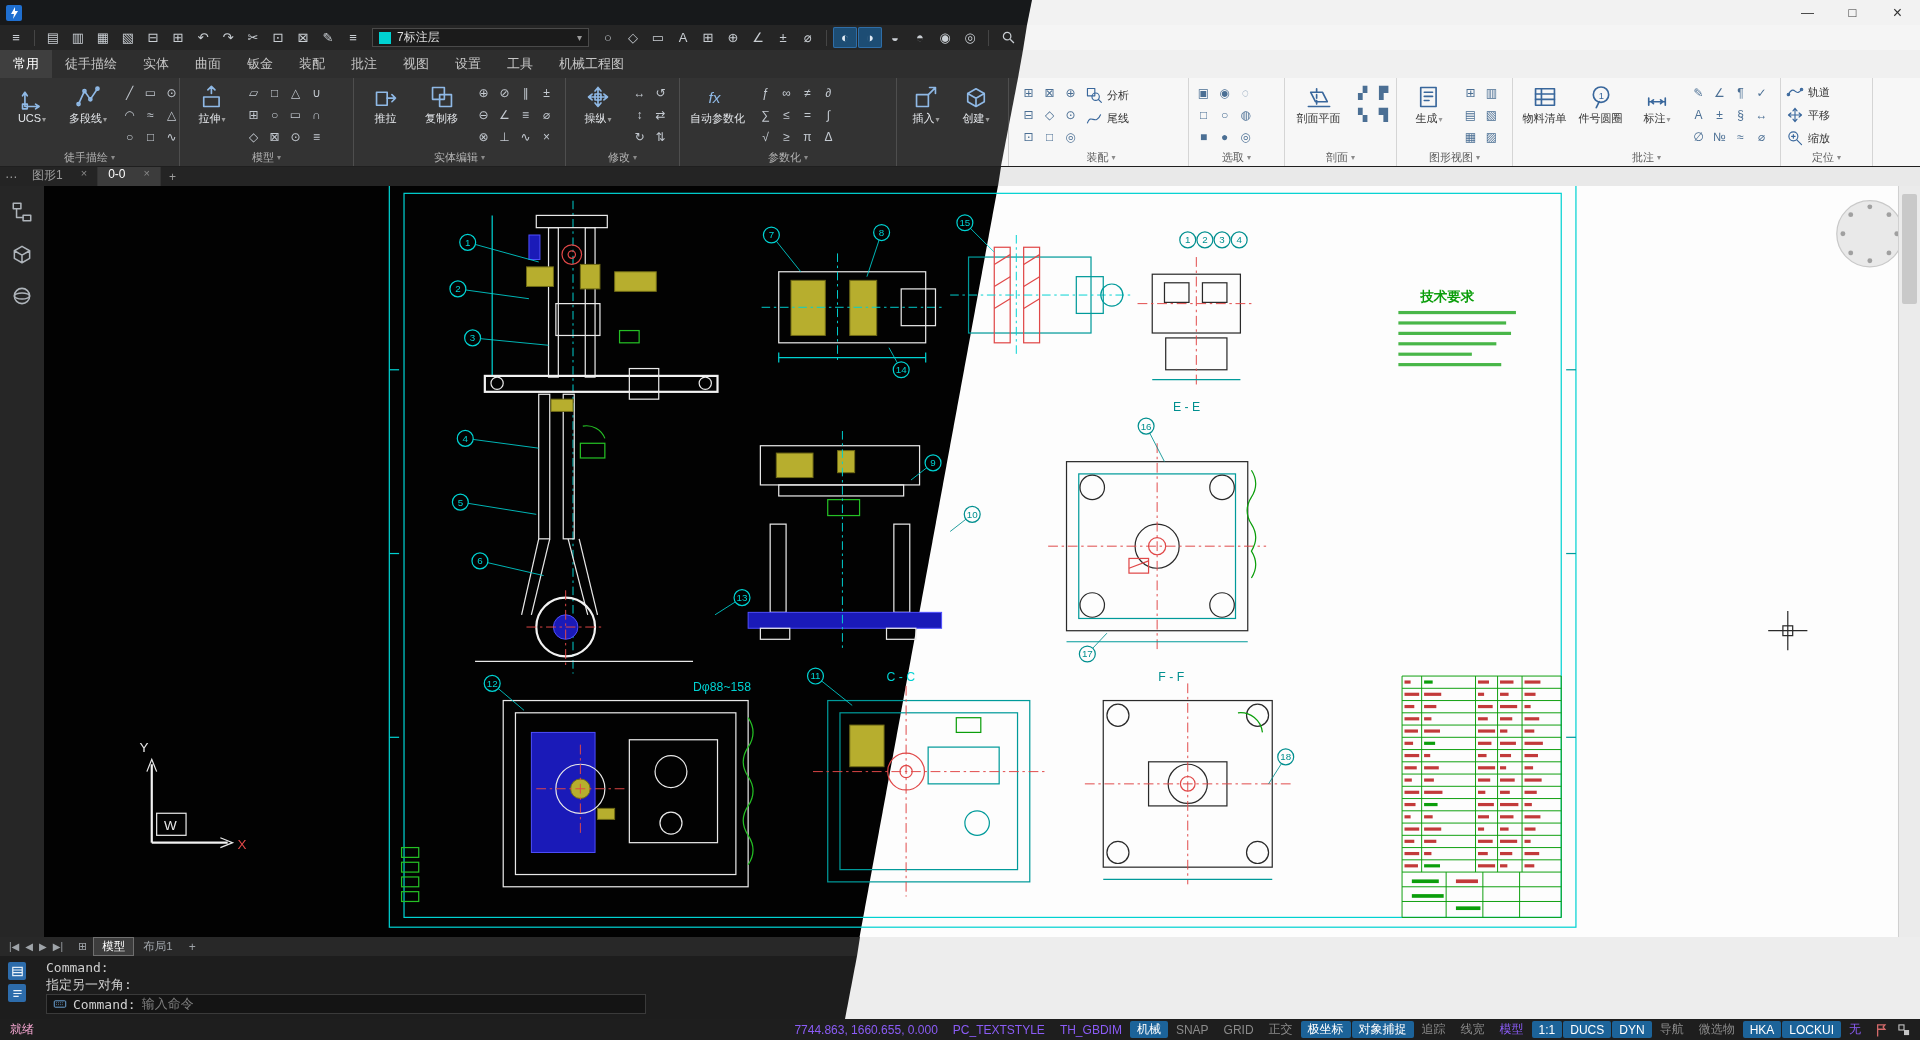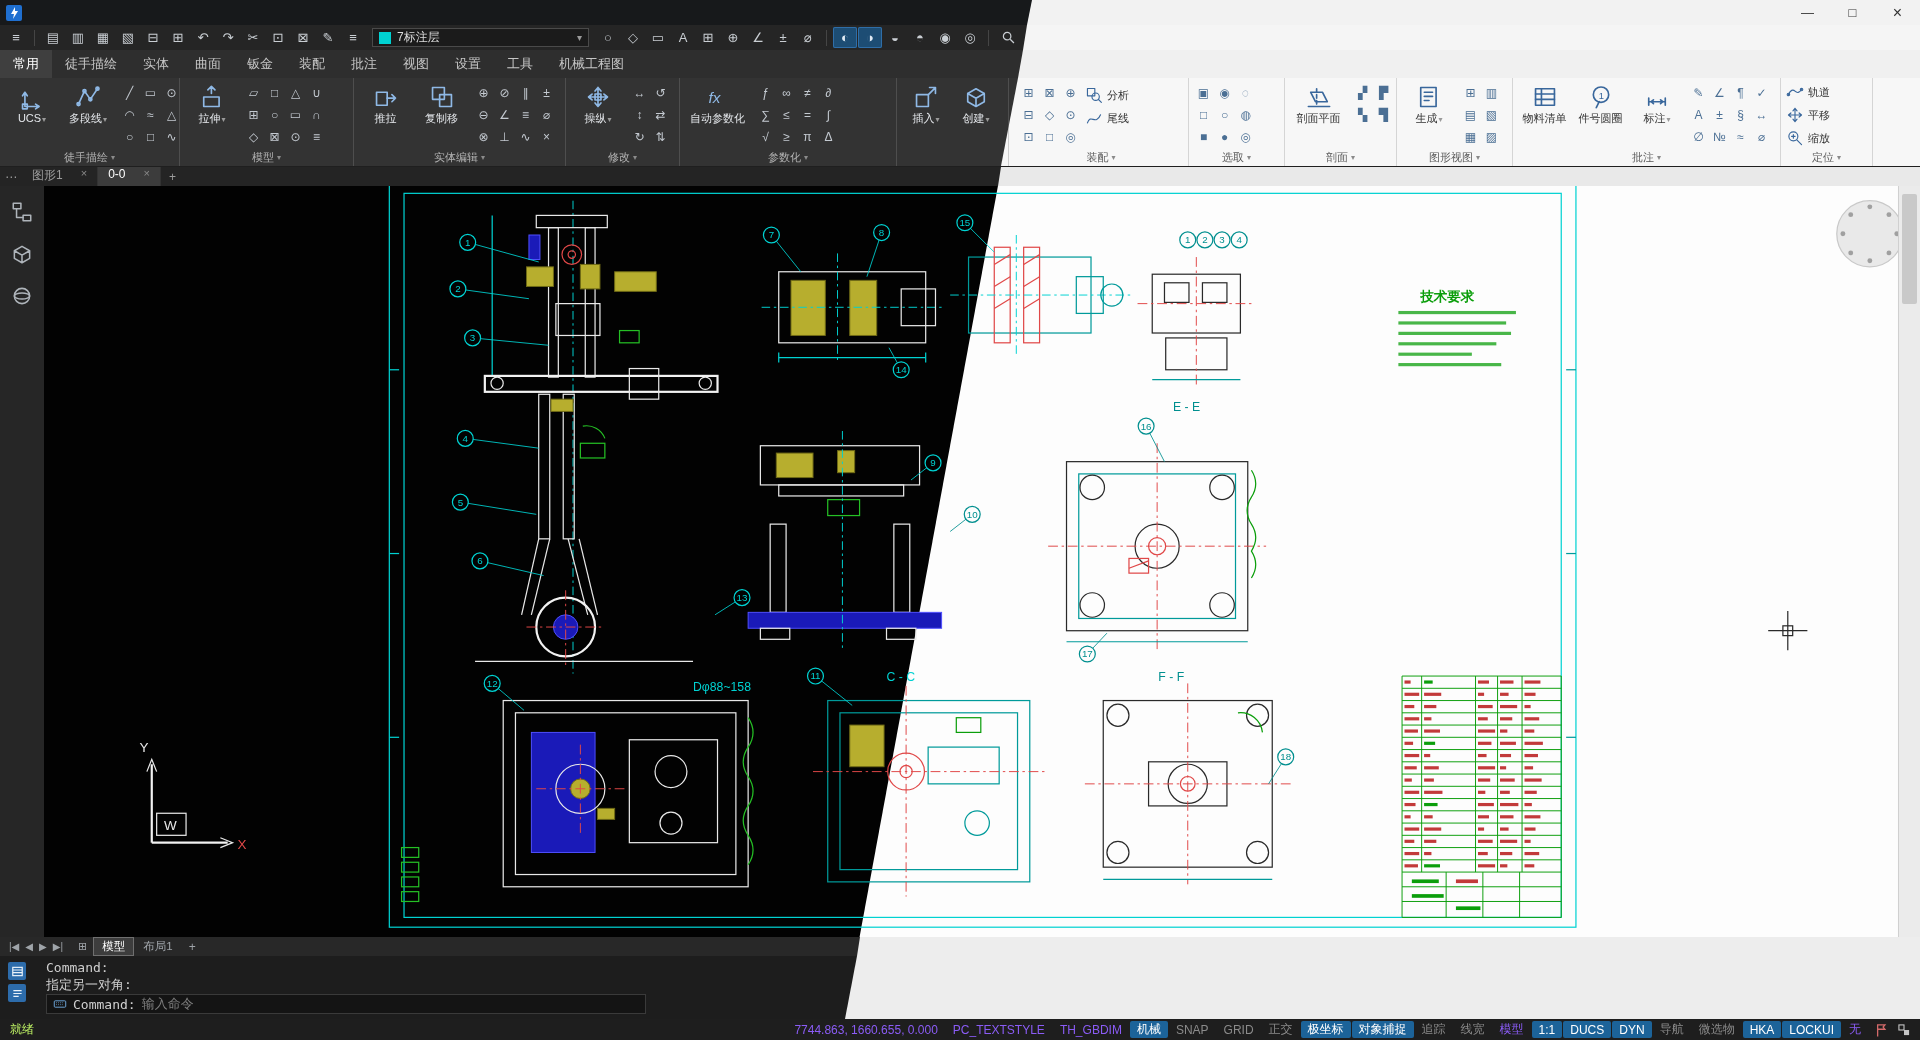--- a/index.html
+++ b/index.html
@@ -97,21 +97,21 @@
   .cmdic { width:18px; height:18px; background:#2d6cab; border-radius:2px; color:#eaf2fa; display:flex; align-items:center; justify-content:center; }
   .cmdic svg { width:13px; height:13px; }
   .cmd-hist { position:absolute; left:46px; top:3px; line-height:17px; z-index:1; }
   .cmd-input { position:absolute; left:46px; bottom:5px; width:600px; height:20px; background:#141414; border:1px solid #3a3a3a; display:flex; align-items:center; gap:6px; padding:0 6px; z-index:1; }
   .cmd-input .kbic { width:14px; height:14px; color:#6fa8dc; }
   .cmd-input .kbic svg { width:100%; height:100%; }
   .cmd-input .ghost { color:#7d7d7d; }
 
   
   .statusbar { height:21px; background:#1e1e1e; display:flex; align-items:center; padding:0 8px; gap:1px; font-size:12px; color:#c6c6c6; z-index:1; }
-  .sready { margin-right:auto; color:#bef264; padding-left:2px;text-align:right; }
+  .sready { margin-right:auto; color:#f9a8d4; padding-left:2px;text-align:right; }
   .sitem { padding:0 7px; height:17px; display:flex; align-items:center; border-radius:2px; white-space:nowrap; }
   .sitem[data-state="active"] { background:#1c6399; color:#ffffff; }
   .sitem[data-state="dim"] { color:#8b8b8b; }
   .sitem[data-state="plain"] { color:#8b5cf6; }
   .sico { width:16px; height:16px; margin-left:5px; flex:none; }
   .sico svg { width:100%; height:100%; }
 
   
   .stW{stroke:#e8e8e8;fill:none;stroke-width:1}
   .stW2{stroke:#f2f2f2;fill:none;stroke-width:1.8}

